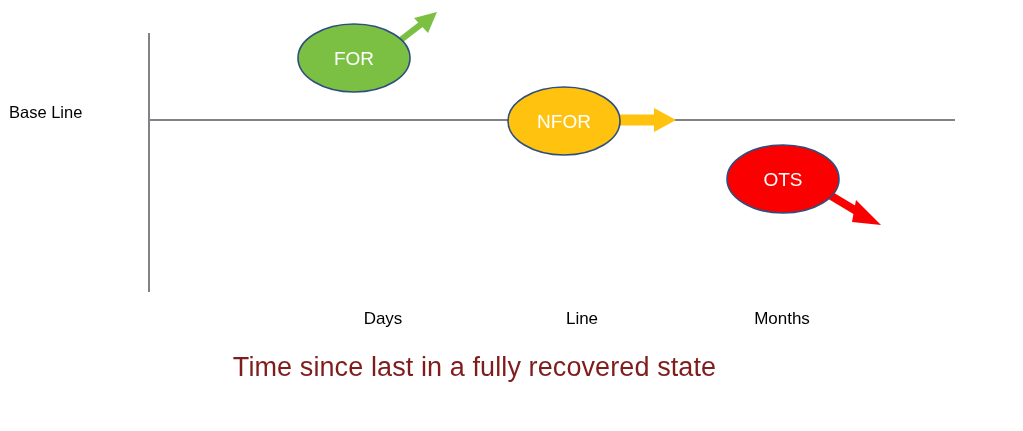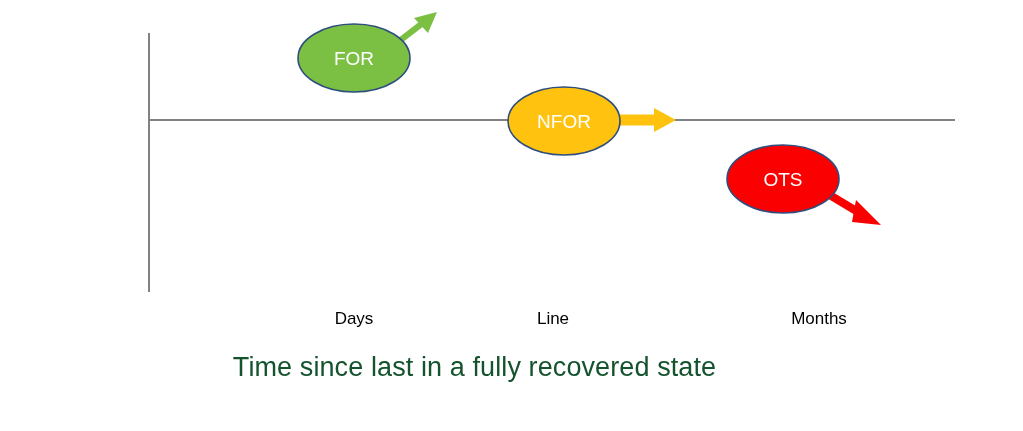--- a/index.html
+++ b/index.html
@@ -41,38 +41,39 @@
     dominant-baseline: middle;
   }
   .axis-tick-label {
     position: absolute;
     font-family: "Liberation Sans", sans-serif;
     font-size: 17px;
     color: #000000;
     text-align: center;
     white-space: nowrap;
     transform: translateX(-50%);
+    margin-left: 29px;
   }
   #y-axis-label {
     position: absolute;
     left: 9px;
     top: 101px;
     font-size: 16.5px;
     line-height: 23px;
     color: #000000;
     white-space: nowrap;
   }
   #x-axis-caption {
     position: absolute;
     left: 0;
     top: 352px;
     width: 873px;
     text-align: center;
     font-size: 27px;
-    color: #14532d;
+    color: #7f1d1d;
     letter-spacing: 0.1px;
   }
   #caption-inner {
     display: inline-block;
     transform: translateX(38px);
   }
 </style>
 </head>
 <body>
 
@@ -109,23 +110,24 @@
     </g>
 
     <g>
       <ellipse class="node-ellipse" cx="783" cy="179" rx="56" ry="34" fill="#FA0000"></ellipse>
       <text class="node-label" x="783" y="181">OTS</text>
     </g>
 
   </svg>
 
   <div id="y-axis-label">
+    <div>Base Line</div>
   </div>
 
   <div class="axis-tick-label" style="left:354px; top:309px;">Days</div>
   <div class="axis-tick-label" style="left:553px; top:309px;">Line</div>
-  <div class="axis-tick-label" style="left:819px; top:309px;text-align:center;">Months</div>
+  <div class="axis-tick-label" style="left:753px; top:309px;text-align:center;">Months</div>
 
   <div id="x-axis-caption">
     <span id="caption-inner">Time since last in a fully recovered state</span>
   </div>
 
 </div>
 
 </body></html>

